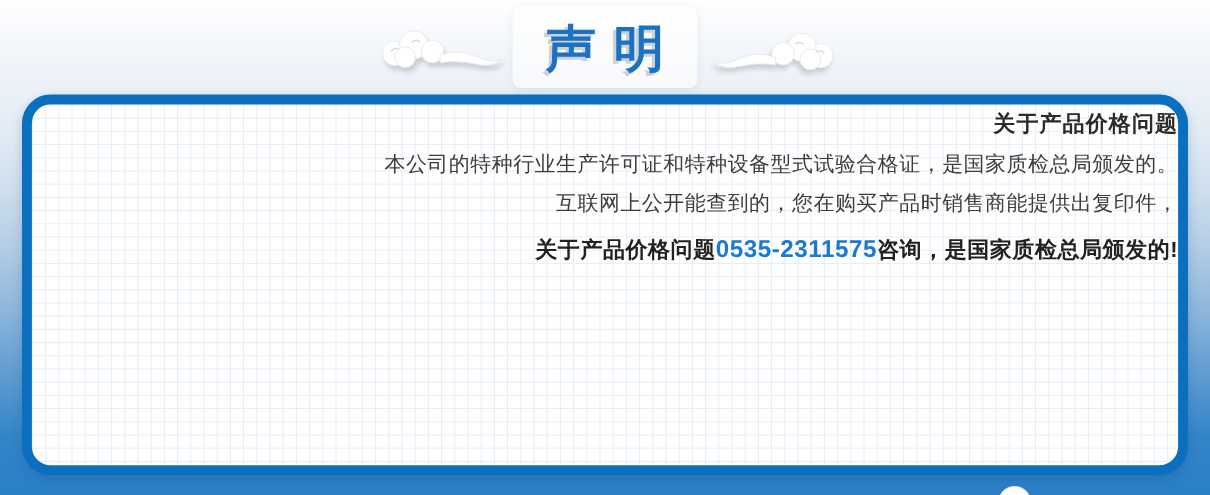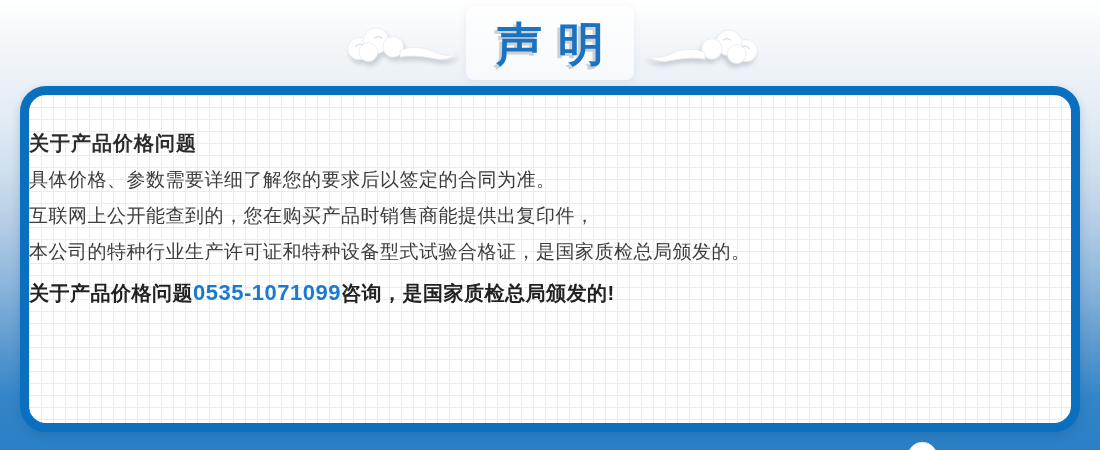--- a/index.html
+++ b/index.html
@@ -34,22 +34,22 @@
     position:absolute;left:20px;top:86px;width:1060px;height:346px;
     box-sizing:border-box;border:9px solid #0b6fc0;border-radius:26px;
     background-color:#ffffff;
     background-image:
       linear-gradient(#e4edf5 1px, transparent 1px),
       linear-gradient(90deg,#e4edf5 1px, transparent 1px);
     background-size:12px 12px;
     box-shadow:0 4px 10px rgba(20,80,140,0.25);
   }
   .card-inner{
-    position:absolute;inset:0;padding-top:30px;
-    display:flex;flex-direction:column;align-items:flex-start;
+    position:absolute;inset:0;padding-top:0;
+    display:flex;flex-direction:column;align-items:flex-end;
     text-align:center;
   }
   .txt-line{
     line-height:36px;font-size:19px;color:#3d3d3d;letter-spacing:0.5px;
     white-space:nowrap;
   }
   .txt-heading{
     line-height:37px;font-size:20px;font-weight:bold;color:#2b2b2b;
     letter-spacing:1px;white-space:nowrap;
   }
@@ -97,27 +97,26 @@
         <path d="M40 14 q5 -4 9 0"></path>
       </g>
     </svg>
   </div>
 </div>
 
 <div class="card">
   <div class="card-inner">
 
     <div class="txt-heading">关于产品价格问题</div>
-    <div class="txt-line">具体价格、参数需要详细了解您的要求后以签定的合同为准。</div>
 
+    <div class="txt-line">本公司的特种行业生产许可证和特种设备型式试验合格证，是国家质检总局颁发的。</div>
     <div class="txt-line">互联网上公开能查到的，您在购买产品时销售商能提供出复印件，</div>
-    <div class="txt-line">本公司的特种行业生产许可证和特种设备型式试验合格证，是国家质检总局颁发的。</div>
 
     <div class="txt-footer">
-      <span>关于产品价格问题</span><span class="phone">0535-1071099</span><span>咨询，是国家质检总局颁发的!</span>
+      <span>关于产品价格问题</span><span class="phone">0535-2311575</span><span>咨询，是国家质检总局颁发的!</span>
     </div>
   </div>
 
   <div class="cloud cloud-card">
     <svg viewBox="0 0 140 46" width="138" height="48">
       <g fill="#ffffff" stroke="#e4e6e9" stroke-width="1">
         <circle cx="22" cy="26" r="13"></circle>
         <circle cx="42" cy="17" r="15"></circle>
         <circle cx="62" cy="24" r="12"></circle>
         <path d="M70 28 q20 -8 40 2 q14 7 26 2 q-10 10 -30 5 q-20 -4 -36 -1 z"></path>

